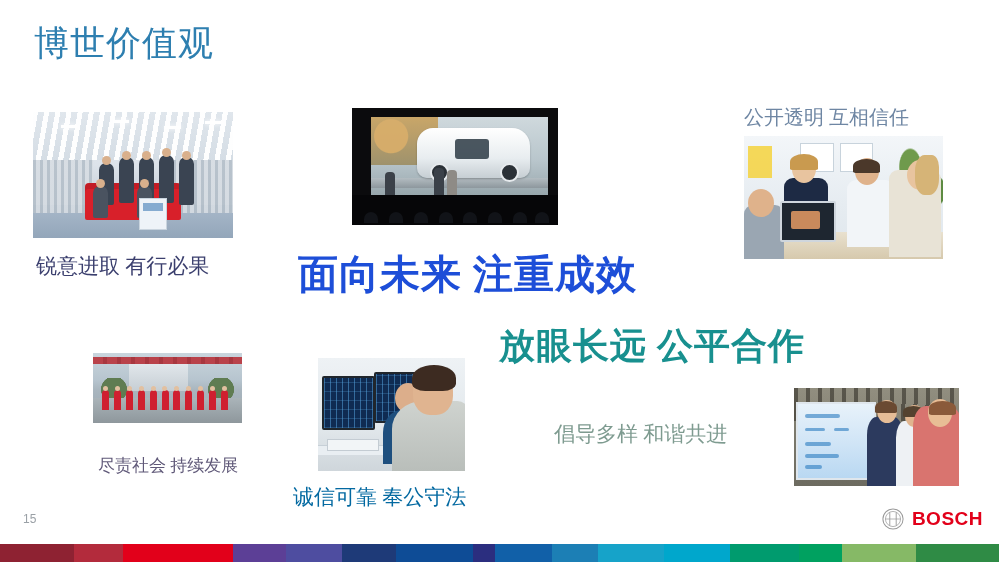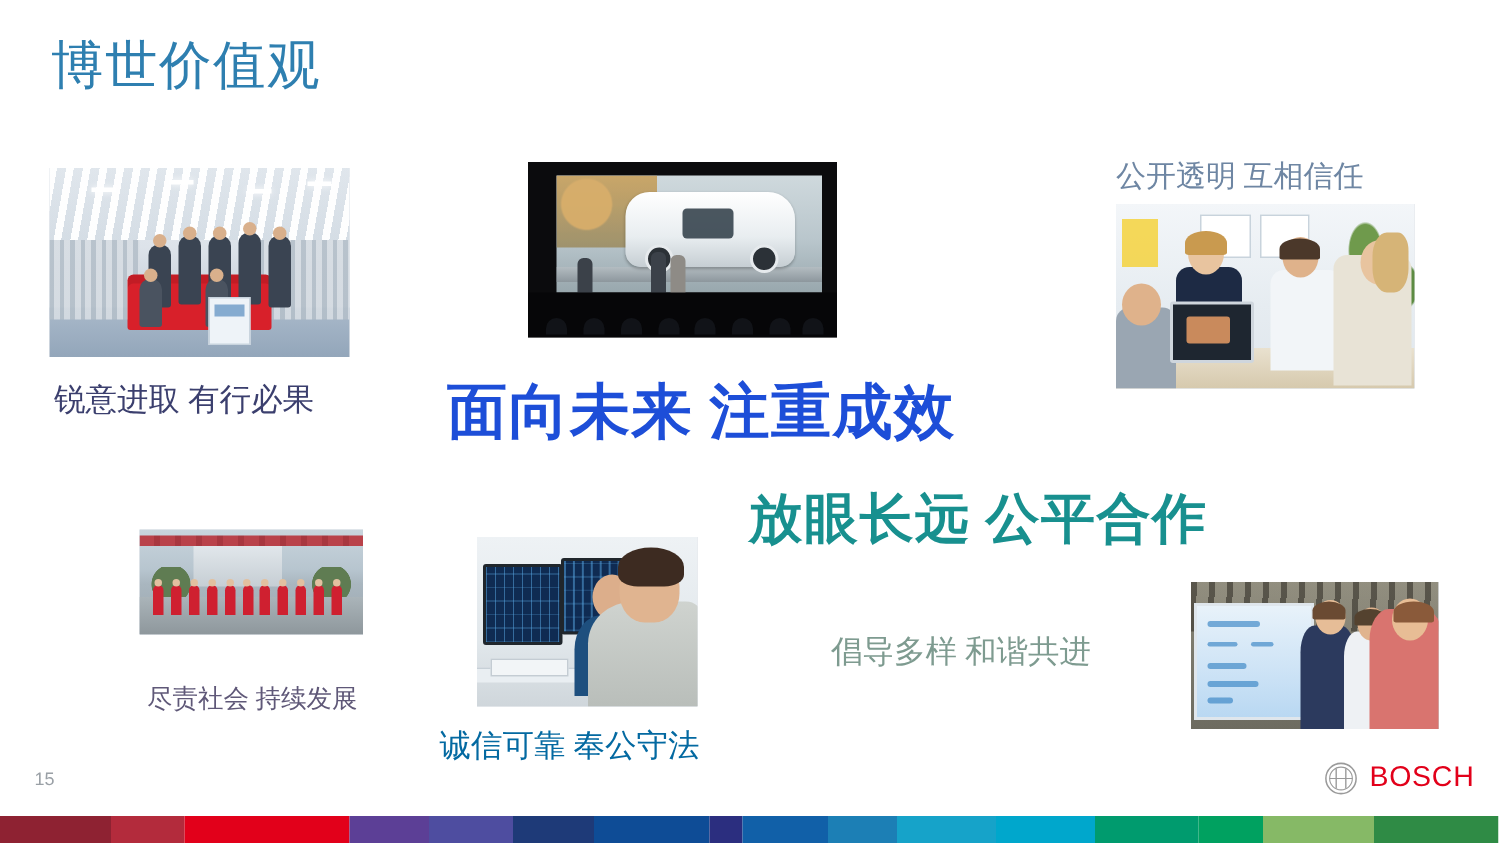--- a/index.html
+++ b/index.html
@@ -321,21 +321,21 @@
     font-size: 12px; color:#9aa0a6;
     font-family:"Liberation Sans", sans-serif;
   }
 
   .bosch-logo {
     position:absolute; right:16px; top:508px;
     display:flex; align-items:center; gap:8px;
   }
   .bosch-mark { width:22px; height:22px; }
   .bosch-word {
-    color:#E2001A; font-size:19px; font-weight:normal; letter-spacing:.5px;
+    color:#E2001A; font-size:19px; font-weight:bold; letter-spacing:.5px;
     font-family:"Liberation Sans", sans-serif;
   }
 
   .color-bar {
     position:absolute; left:0; bottom:0; width:100%; height:18px;
     display:flex;
   }
   .color-bar span { display:block; height:100%; }
 </style>
 </head>

